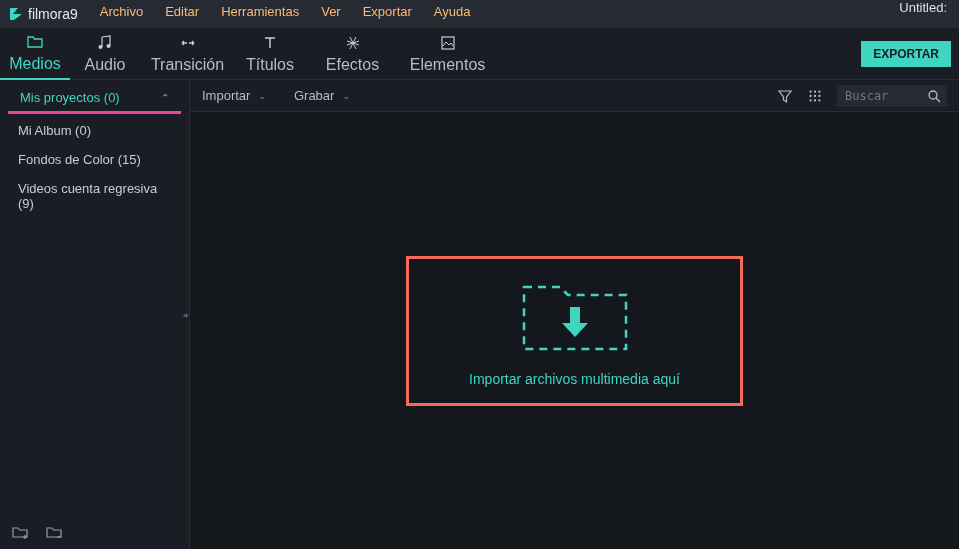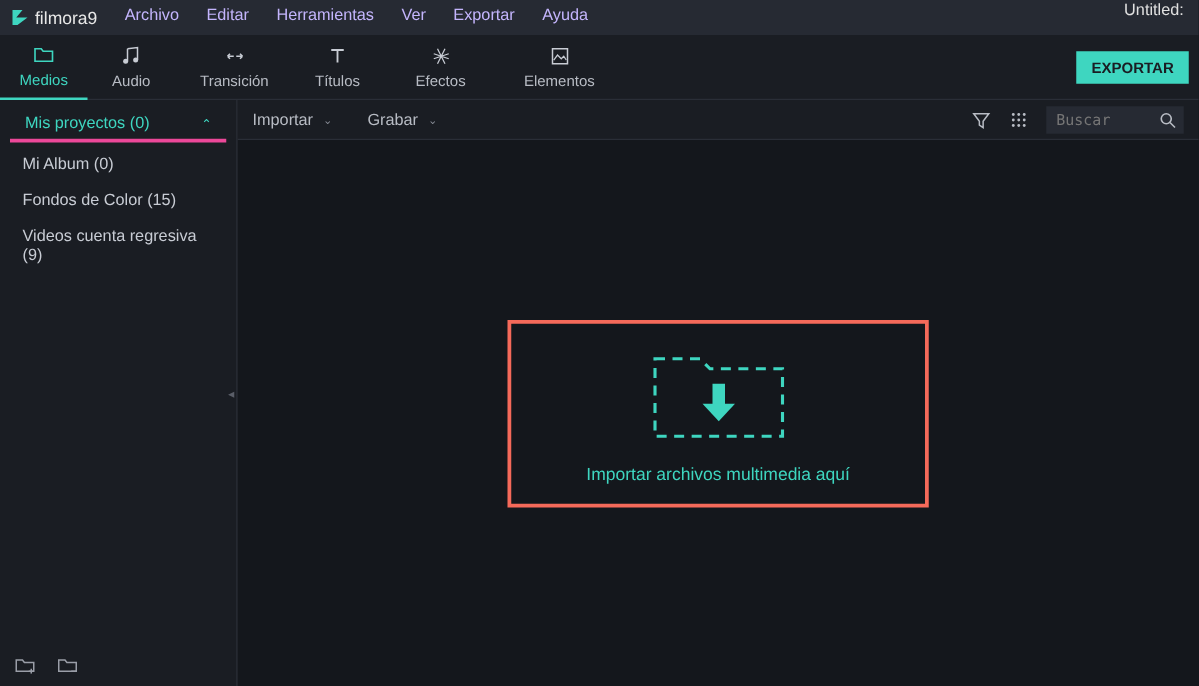--- a/index.html
+++ b/index.html
@@ -30,21 +30,21 @@
       height: 16px;
       display: inline-block;
     }
     .logo-text {
       color: #e8e8e8;
       font-size: 14px;
       font-weight: 500;
     }
     .menu-item {
       padding: 4px 10px;
-      color: #c4b5fd;
+      color: #fdba74;
       cursor: pointer;
     }
     .menu-right {
       margin-left: auto;
       color: #e0e0e0;
       padding-right: 4px;
     }
     .toolbar {
       height: 52px;
       background: #1a1d23;
@@ -70,21 +70,21 @@
       border-bottom: 2px solid #3ed6c0;
     }
     .tool-icon {
       width: 18px;
       height: 18px;
       display: flex;
       align-items: center;
       justify-content: center;
     }
     .tool-label {
-      font-size: 12px;
+      font-size: 16px;
     }
     .export-btn {
       margin-left: auto;
       margin-right: 8px;
       background: #3ed6c0;
       color: #1a1d23;
       border: none;
       padding: 6px 12px;
       font-weight: 600;
       font-size: 12px;

